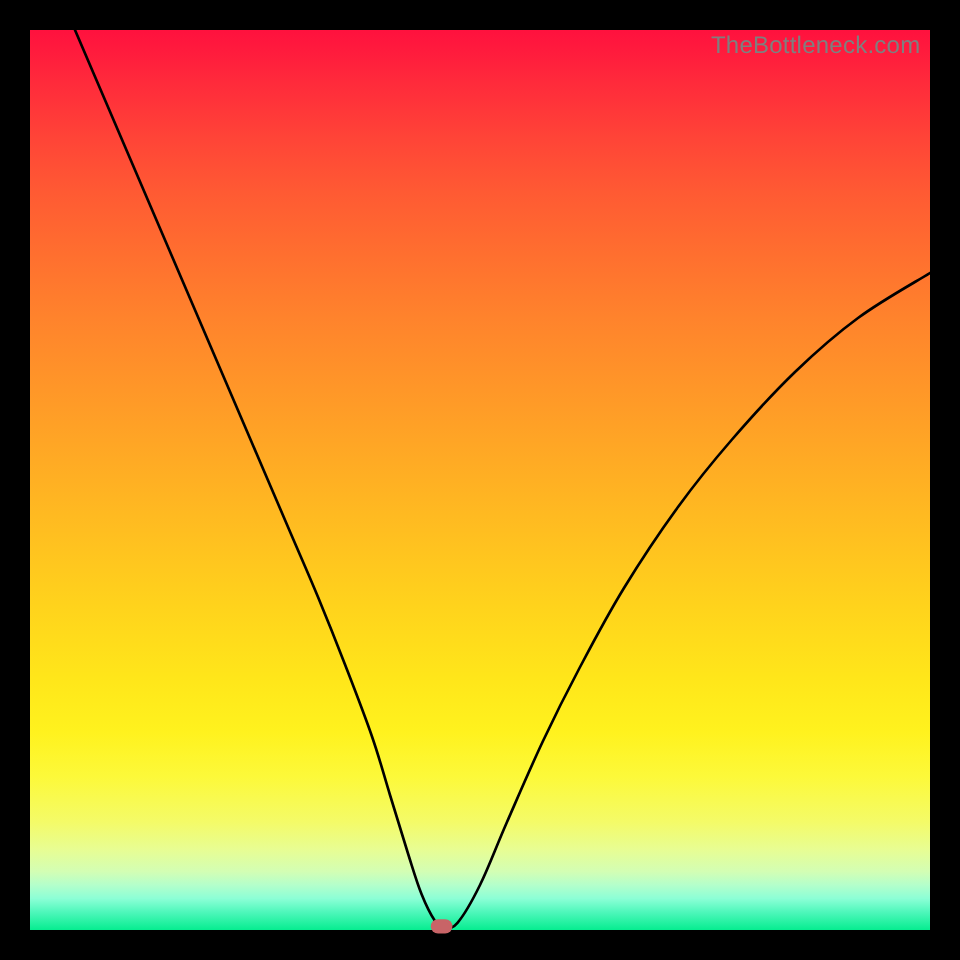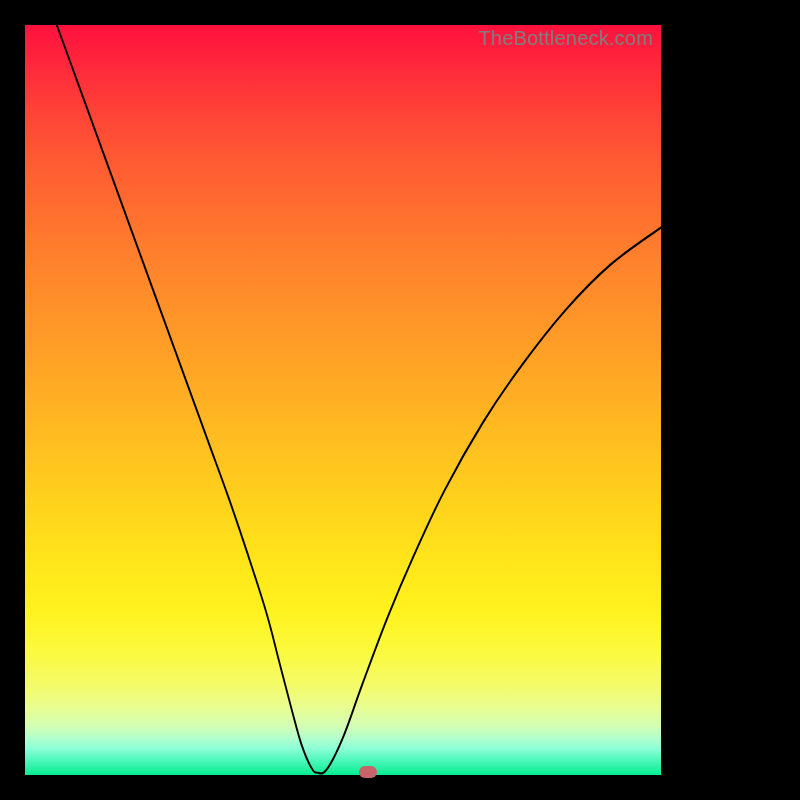--- a/index.html
+++ b/index.html
@@ -14,21 +14,21 @@
   .frame {
     position: relative;
     width: 800px;
     height: 800px;
     background: #000;
   }
   .plot-area {
     position: absolute;
     left: 25px;
     top: 25px;
-    width: 636px;
+    width: 750px;
     height: 750px;
   }
   .gradient-bg {
     position: absolute;
     inset: 0;
     background: linear-gradient(
       to bottom,
       #ff113e 0%,
       #ff2b3b 6%,
       #ff4437 12%,

